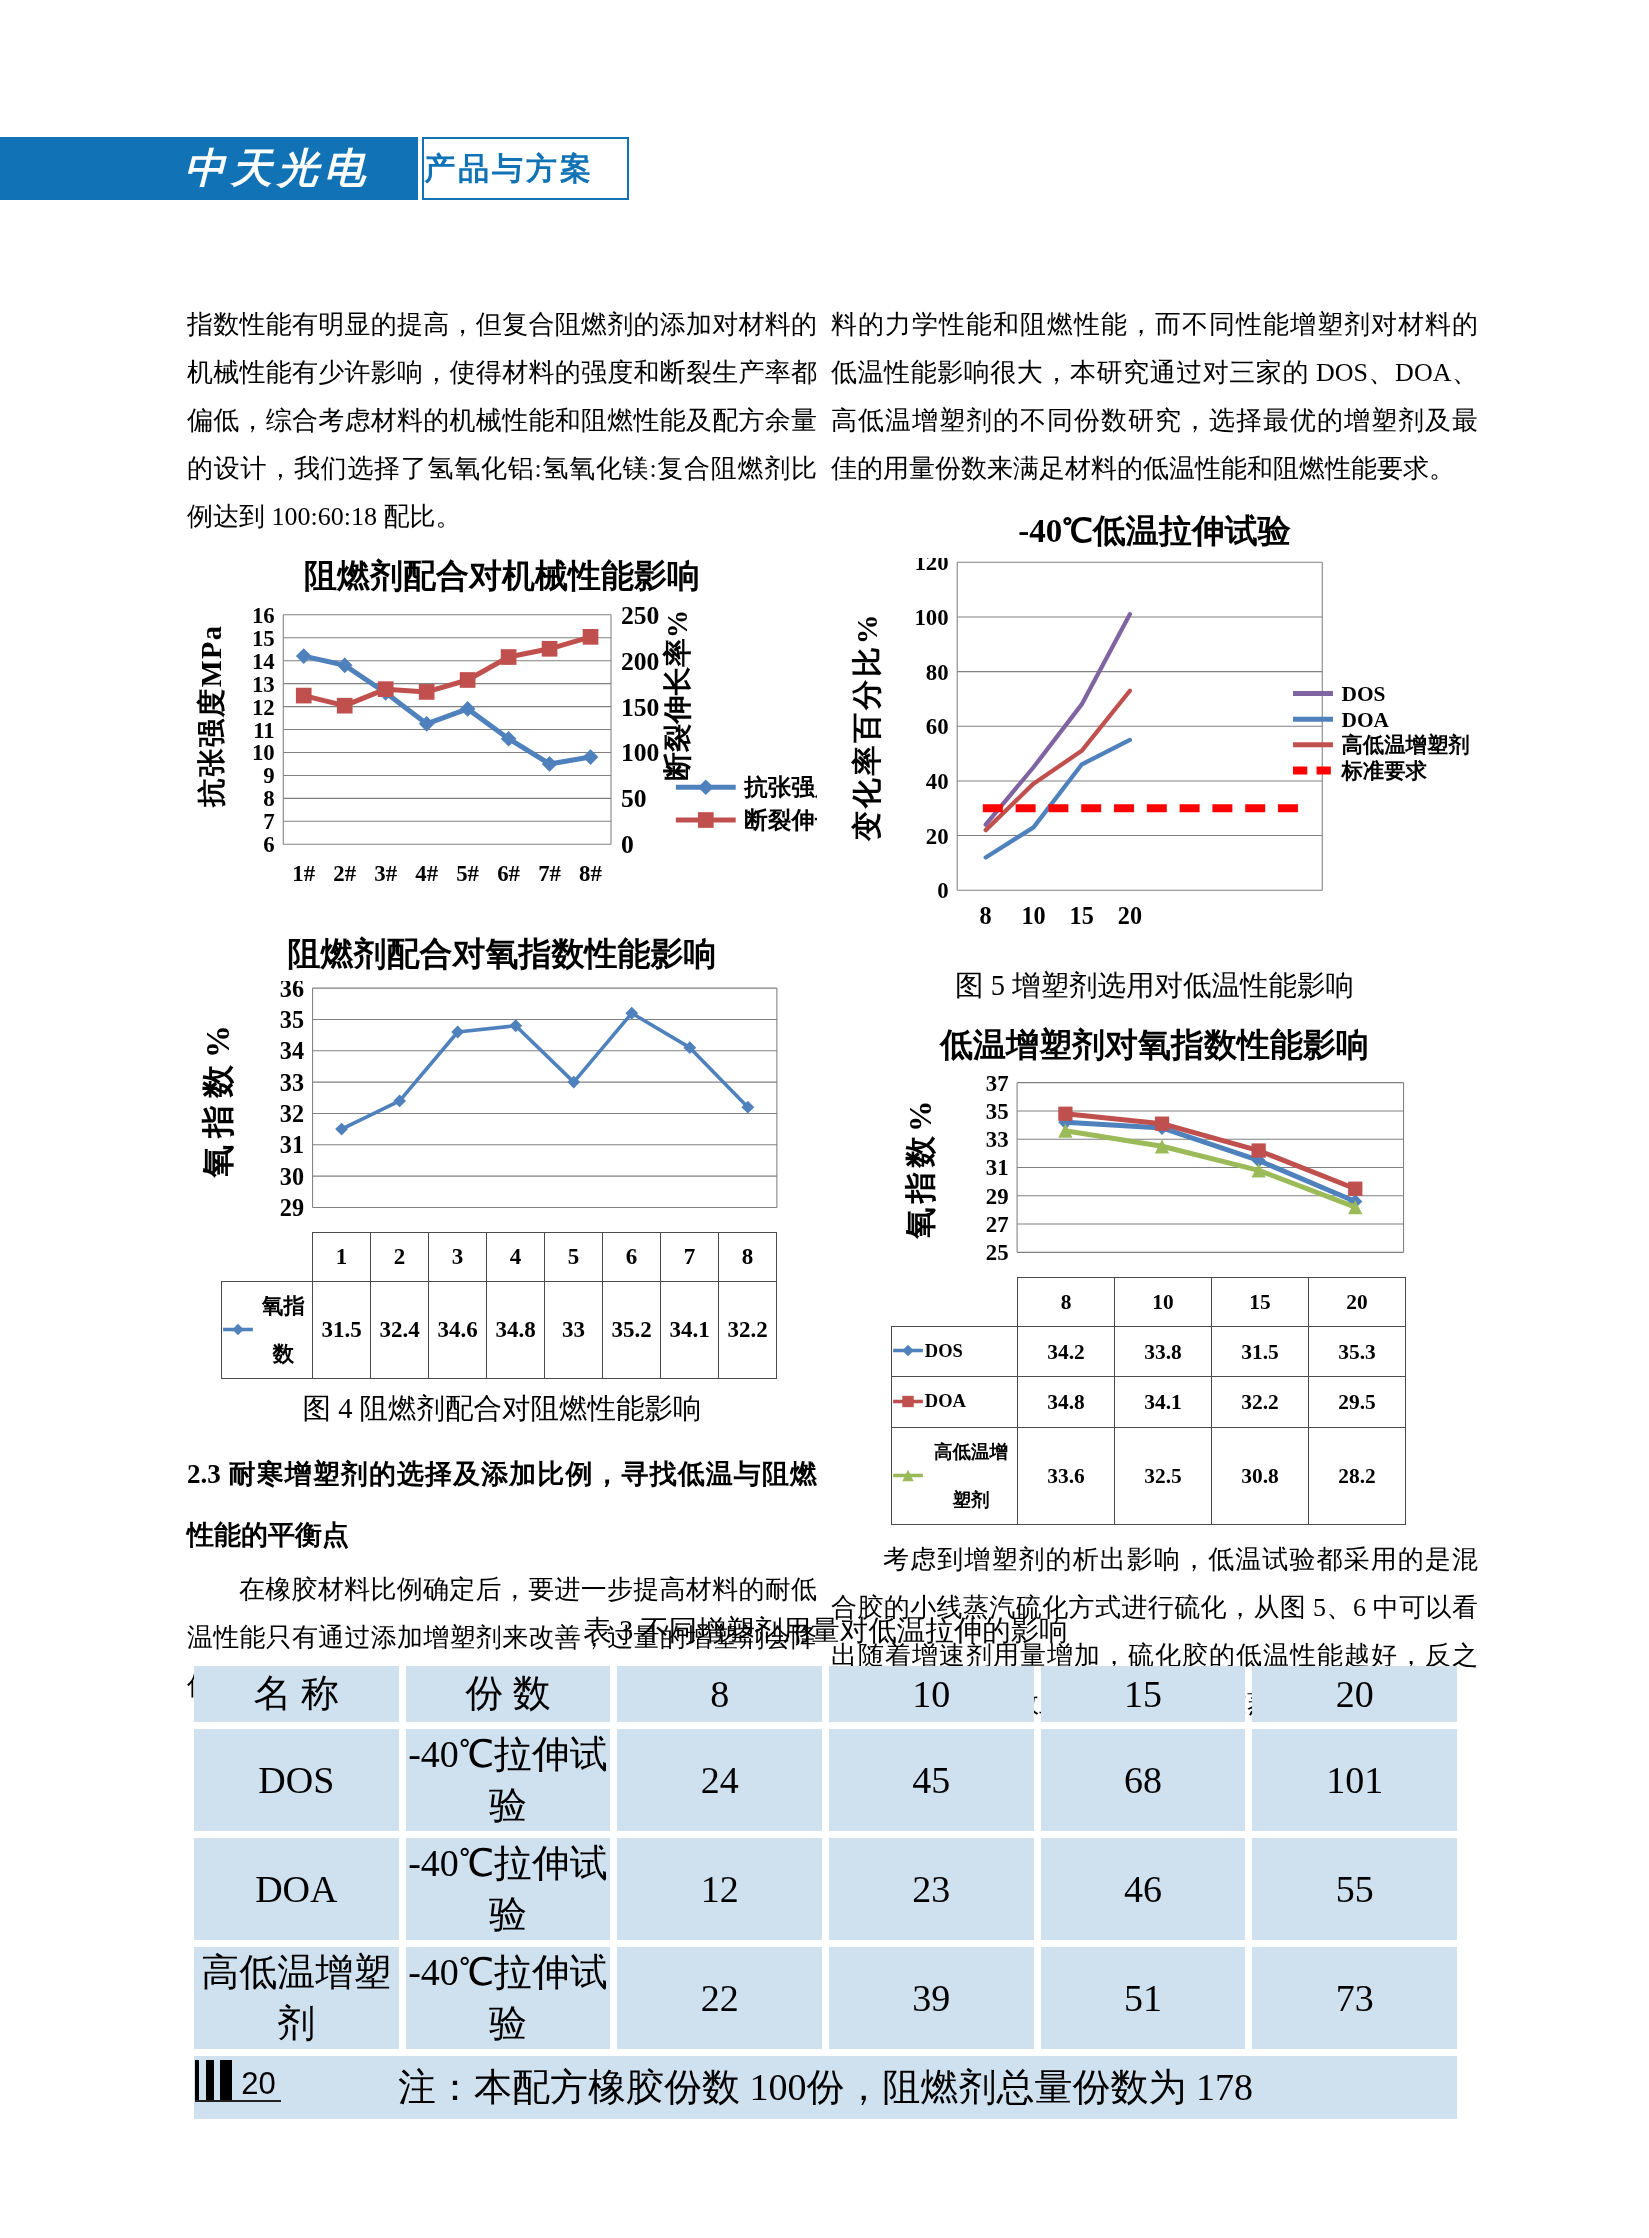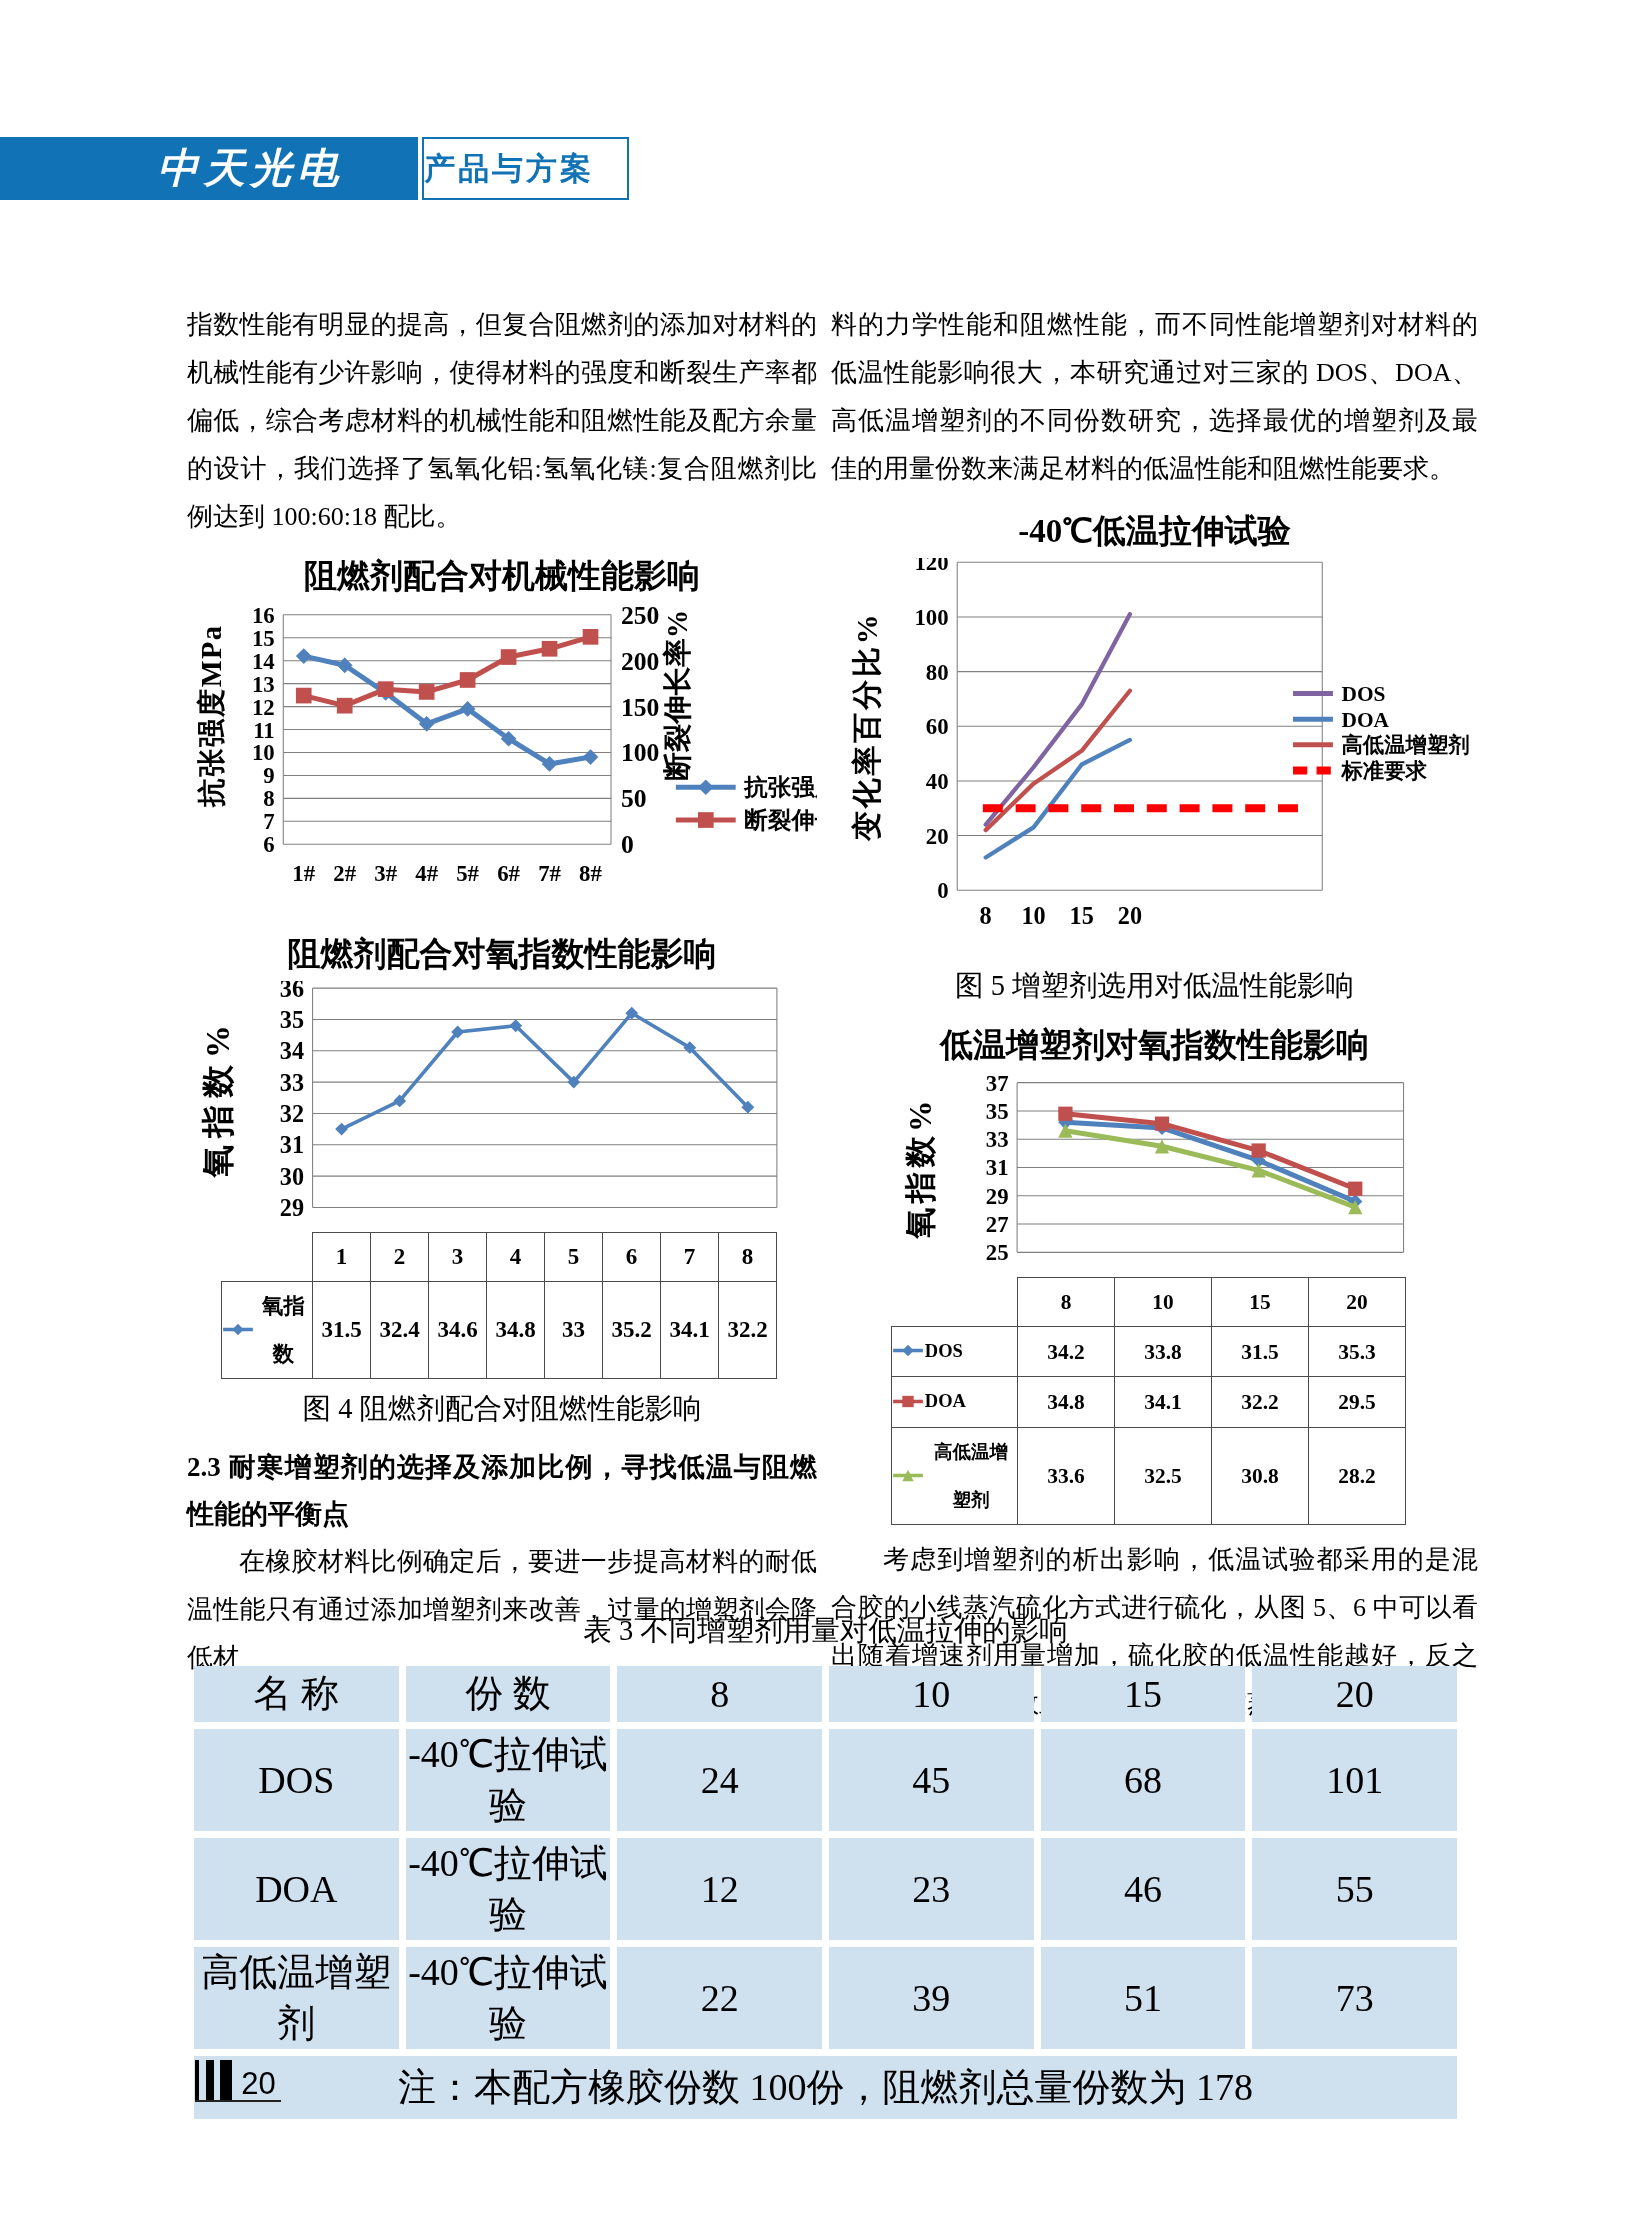--- a/index.html
+++ b/index.html
@@ -6,35 +6,35 @@
   html,body { background:#ffffff; }
   body {
     width:1649px; height:2239px; position:relative;
     font-family:"Liberation Serif", serif; color:#000;
   }
   svg { font-family:"Liberation Serif", serif; }
   svg text { fill:#000; }
 
   
   .header { position:absolute; top:137px; left:0; height:63px; display:flex; align-items:stretch; }
-  .header-bar { width:418px; background:#1173b6; display:flex; align-items:center; justify-content:flex-end; padding-right:74px; }
+  .header-bar { width:418px; background:#1173b6; display:flex; align-items:center; justify-content:flex-end; padding-right:47px; }
   .logo { color:#fff; font-size:41px; font-weight:bold; font-style:italic; letter-spacing:5.7px; }
   .header-tab { width:207px; margin-left:4.3px; border:2.9px solid #1173b6; background:#fff;
     display:flex; align-items:center; justify-content:flex-start; }
   .tab-text { color:#1173b6; font-size:31px; font-weight:bold; letter-spacing:2.9px;
     font-family:"Liberation Sans", sans-serif; }
 
   
   .col { position:absolute; top:301px; font-size:26px; line-height:48px; text-align:justify; }
   #colL { left:187px;  width:630px; }
   #colR { left:831px; width:647px; }
   .indent { text-indent:2em; }
   .chart-title { font-size:33px; font-weight:bold; text-align:center; line-height:1.15; }
   .caption { font-size:28.5px; text-align:center; line-height:1.2; }
-  .heading { font-weight:bold; font-size:27px; line-height:47px; margin-top:18.5px; }
+  .heading { font-weight:bold; font-size:27px; line-height:61px; margin-top:18.5px; }
 
   .mt24{margin-top:17px}.mt8{margin-top:5.7px}.mt44{margin-top:31px}.mt46{margin-top:33px}
   .mt10{margin-top:7.1px}.mt18{margin-top:13px}.mt28{margin-top:20px}.mt14{margin-top:10px}
   .mt34{margin-top:24px}.mt12{margin-top:8.6px}.mt6{margin-top:4.3px}.mt16{margin-top:11.4px}
 
   
   .ctab { border-collapse:collapse; table-layout:fixed; text-align:center; font-weight:bold; }
   .ctab td { border:1.4px solid #4a4a4a; padding:0; }
   .ctab td.ct-corner { border:none; }
   .ctleg { display:inline-flex; align-items:center; gap:1.4px; width:100%; padding-left:1.4px; }

